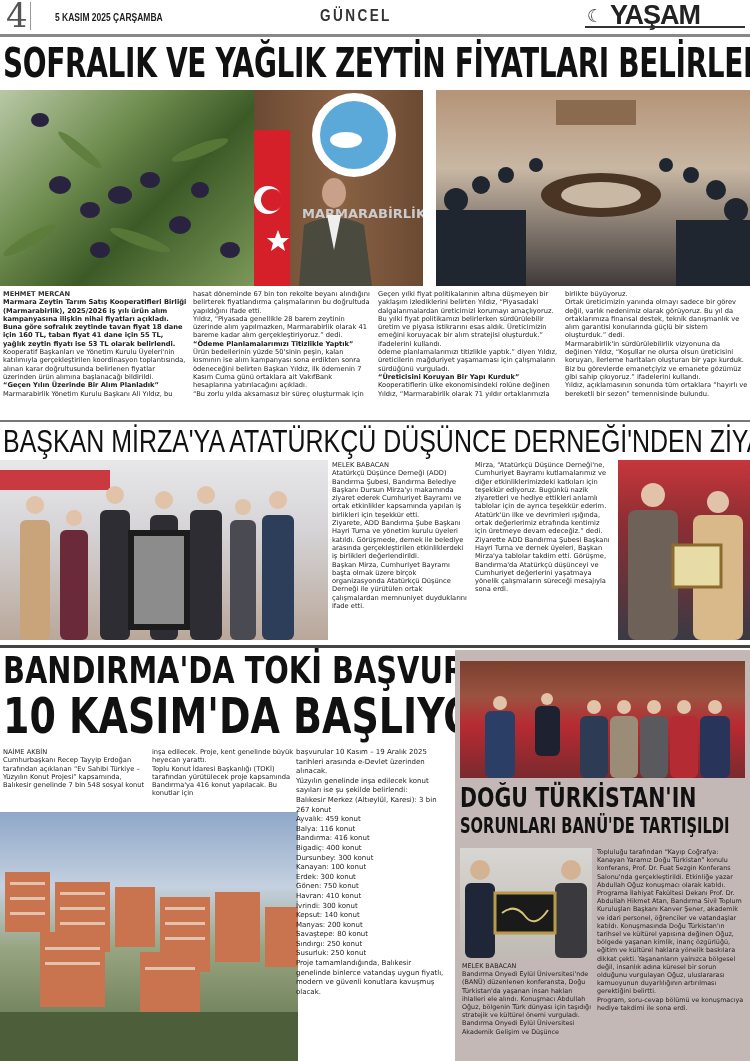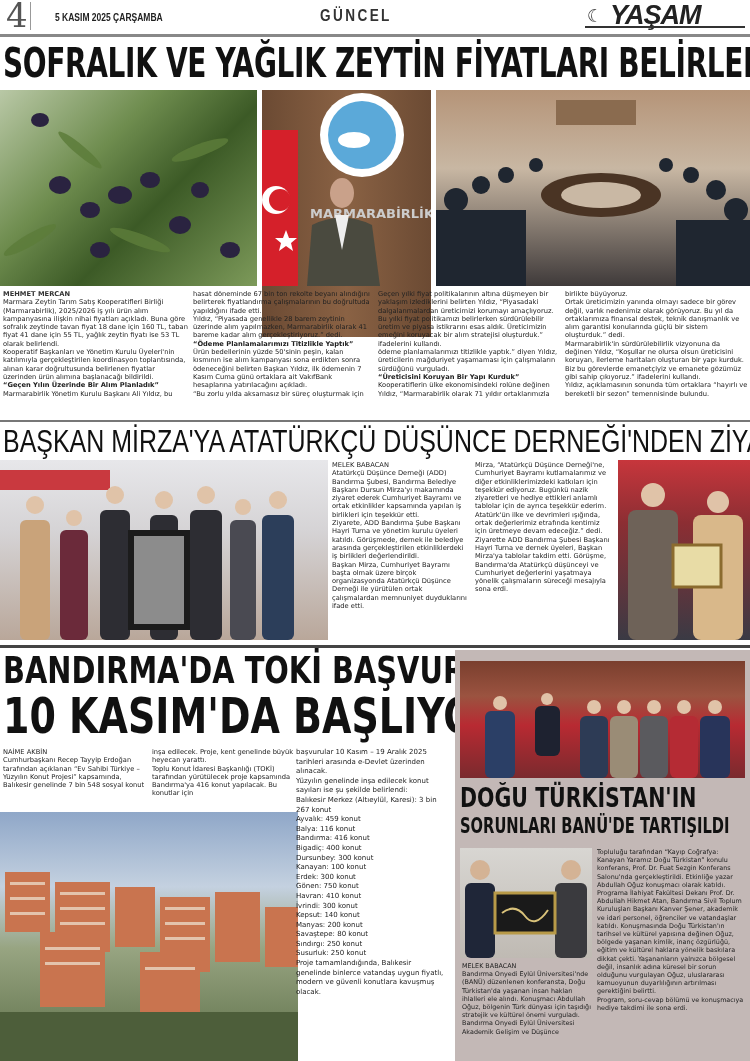--- a/index.html
+++ b/index.html
@@ -4,21 +4,21 @@
 <style>
 *{box-sizing:border-box;margin:0;padding:0}
 body{width:750px;height:1061px;background:#fff;font-family:"DejaVu Sans",sans-serif;color:#1a1a1a;position:relative;overflow:hidden}
 .abs{position:absolute}
 .masthead{left:0;top:0;width:750px;height:32px}
 .pnum{left:6px;top:-4px;font-family:"DejaVu Serif",serif;font-size:34px;color:#555;line-height:38px}
 .pnum-rule{left:30px;top:2px;width:1px;height:28px;background:#999}
 .date{left:55px;top:12px;font-family:"Liberation Sans",sans-serif;font-weight:bold;font-size:10px;transform:scaleX(.85);transform-origin:left;color:#222}
 .section{left:320px;top:6px;font-family:"Liberation Sans",sans-serif;font-weight:bold;font-size:17px;letter-spacing:3px;color:#333;transform:scaleX(.8);transform-origin:left}
 .logo{left:585px;top:2px;width:165px;height:30px}
-.logo-text{position:absolute;left:25px;top:-2px;font-family:"Liberation Sans",sans-serif;font-weight:900;font-size:27px;font-style:italic;letter-spacing:-1px;color:#222}
+.logo-text{position:absolute;left:25px;top:-2px;font-family:"Liberation Sans",sans-serif;font-weight:900;font-size:27px;letter-spacing:-1px;color:#222}
 .logo-bar{position:absolute;left:0;top:24px;width:160px;height:2px;background:#333}
 .logo-crescent{position:absolute;left:2px;top:3px;font-size:18px;color:#444}
 .hr-thick{left:0;width:750px;height:3px;background:#888}
 .h1{font-family:"DejaVu Sans",sans-serif;font-weight:bold;color:#111;white-space:nowrap;transform-origin:left top}
 .photo{overflow:hidden}
 .body-text{font-family:"DejaVu Sans",sans-serif;font-size:6.7px;line-height:8.3px;color:#222}
 .byline{font-weight:bold;color:#333}
 .sub{font-weight:bold}
 .hr{left:0;width:750px;height:2px;background:#777}
 .gray-box{background:#c3b8b6}
@@ -56,21 +56,21 @@
     </g>
     <g fill="#5d7c3a" opacity=".85">
       <ellipse cx="30" cy="150" rx="30" ry="6" transform="rotate(-30 30 150)"></ellipse>
       <ellipse cx="140" cy="150" rx="32" ry="6" transform="rotate(20 140 150)"></ellipse>
       <ellipse cx="200" cy="60" rx="30" ry="6" transform="rotate(-20 200 60)"></ellipse>
       <ellipse cx="80" cy="60" rx="28" ry="5" transform="rotate(40 80 60)"></ellipse>
     </g>
   </svg>
 </div>
 
-<div class="abs photo" style="left:262px;top:90px;width:169px;height:247px;background:linear-gradient(90deg,#6b4a33,#8a6244 50%,#6b4a33)">
+<div class="abs photo" style="left:254px;top:90px;width:169px;height:196px;background:linear-gradient(90deg,#6b4a33,#8a6244 50%,#6b4a33)">
   <svg width="169" height="196">
     <rect x="0" y="40" width="36" height="156" fill="#d5202a"></rect>
     <circle cx="14" cy="110" r="14" fill="#fff"></circle>
       <circle cx="18" cy="110" r="11" fill="#d5202a"></circle>
     <polygon points="24,140 27,148 35,148 29,153 31,161 24,156 17,161 19,153 13,148 21,148" fill="#fff"></polygon>
     <circle cx="100" cy="45" r="42" fill="#fff"></circle>
       <circle cx="100" cy="45" r="34" fill="#5ba9d9"></circle>
     <ellipse cx="92" cy="50" rx="16" ry="8" fill="#fff"></ellipse>
     <text x="48" y="128" font-size="13" font-weight="bold" fill="#ccc" font-family="DejaVu Sans">MARMARABİRLİK</text>
     <ellipse cx="80" cy="103" rx="12" ry="15" fill="#c9a18a"></ellipse>
@@ -94,21 +94,21 @@
         <circle cx="300" cy="120" r="12"></circle>
       <rect x="0" y="120" width="90" height="76"></rect>
         <rect x="240" y="130" width="74" height="66"></rect>
     </g>
     <rect x="120" y="10" width="80" height="25" fill="#8a6b4f"></rect>
   </svg>
 </div>
 
 <div class="abs body-text" style="left:3px;top:290px;width:185px">
   <div class="byline">MEHMET MERCAN</div>
-  <div style="font-weight:normal">Marmara Zeytin Tarım Satış Kooperatifleri Birliği (Marmarabirlik), 2025/2026 iş yılı ürün alım kampanyasına ilişkin nihai fiyatları açıkladı. Buna göre sofralık zeytinde tavan fiyat 18 dane için 160 TL, taban fiyat 41 dane için 55 TL, yağlık zeytin fiyatı ise 53 TL olarak belirlendi.</div>
+  <div style="font-weight:bold">Marmara Zeytin Tarım Satış Kooperatifleri Birliği (Marmarabirlik), 2025/2026 iş yılı ürün alım kampanyasına ilişkin nihai fiyatları açıkladı. Buna göre sofralık zeytinde tavan fiyat 18 dane için 160 TL, taban fiyat 41 dane için 55 TL, yağlık zeytin fiyatı ise 53 TL olarak belirlendi.</div>
   <div>Kooperatif Başkanları ve Yönetim Kurulu Üyeleri'nin katılımıyla gerçekleştirilen koordinasyon toplantısında, alınan karar doğrultusunda belirlenen fiyatlar üzerinden ürün alımına başlanacağı bildirildi.</div>
   <div class="sub">“Geçen Yılın Üzerinde Bir Alım Planladık”</div>
   <div>Marmarabirlik Yönetim Kurulu Başkanı Ali Yıldız, bu</div>
 </div>
 <div class="abs body-text" style="left:193px;top:290px;width:180px">
   <div>hasat döneminde 67 bin ton rekolte beyanı alındığını belirterek fiyatlandırma çalışmalarının bu doğrultuda yapıldığını ifade etti.</div>
   <div>Yıldız, “Piyasada genellikle 28 barem zeytinin üzerinde alım yapılmazken, Marmarabirlik olarak 41 bareme kadar alım gerçekleştiriyoruz.” dedi.</div>
   <div class="sub">“Ödeme Planlamalarımızı Titizlikle Yaptık”</div>
   <div>Ürün bedellerinin yüzde 50'sinin peşin, kalan kısmının ise alım kampanyası sona erdikten sonra ödeneceğini belirten Başkan Yıldız, ilk ödemenin 7 Kasım Cuma günü ortaklara ait VakıfBank hesaplarına yatırılacağını açıkladı.</div>
   <div>“Bu zorlu yılda aksamasız bir süreç oluşturmak için</div>

